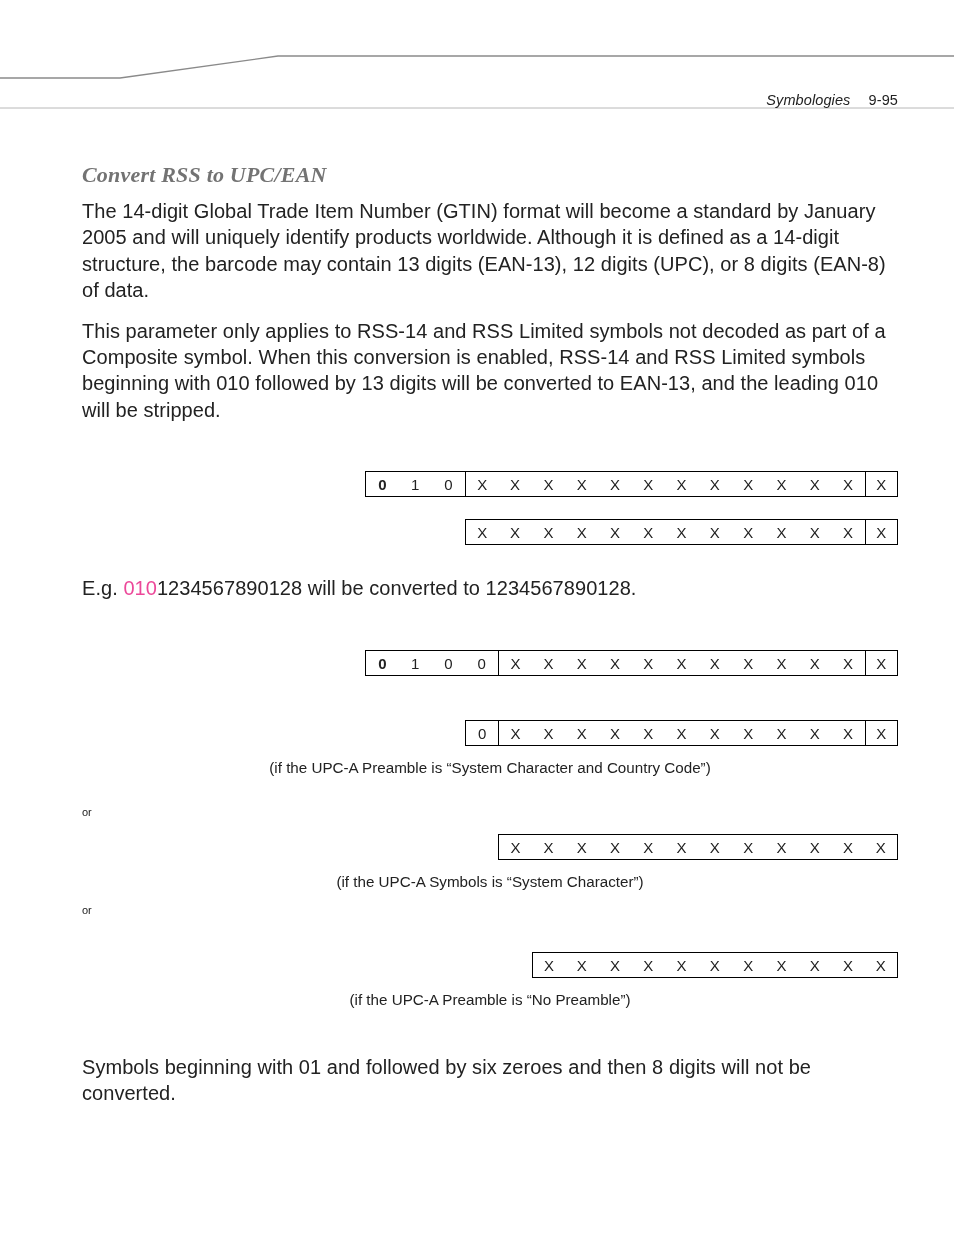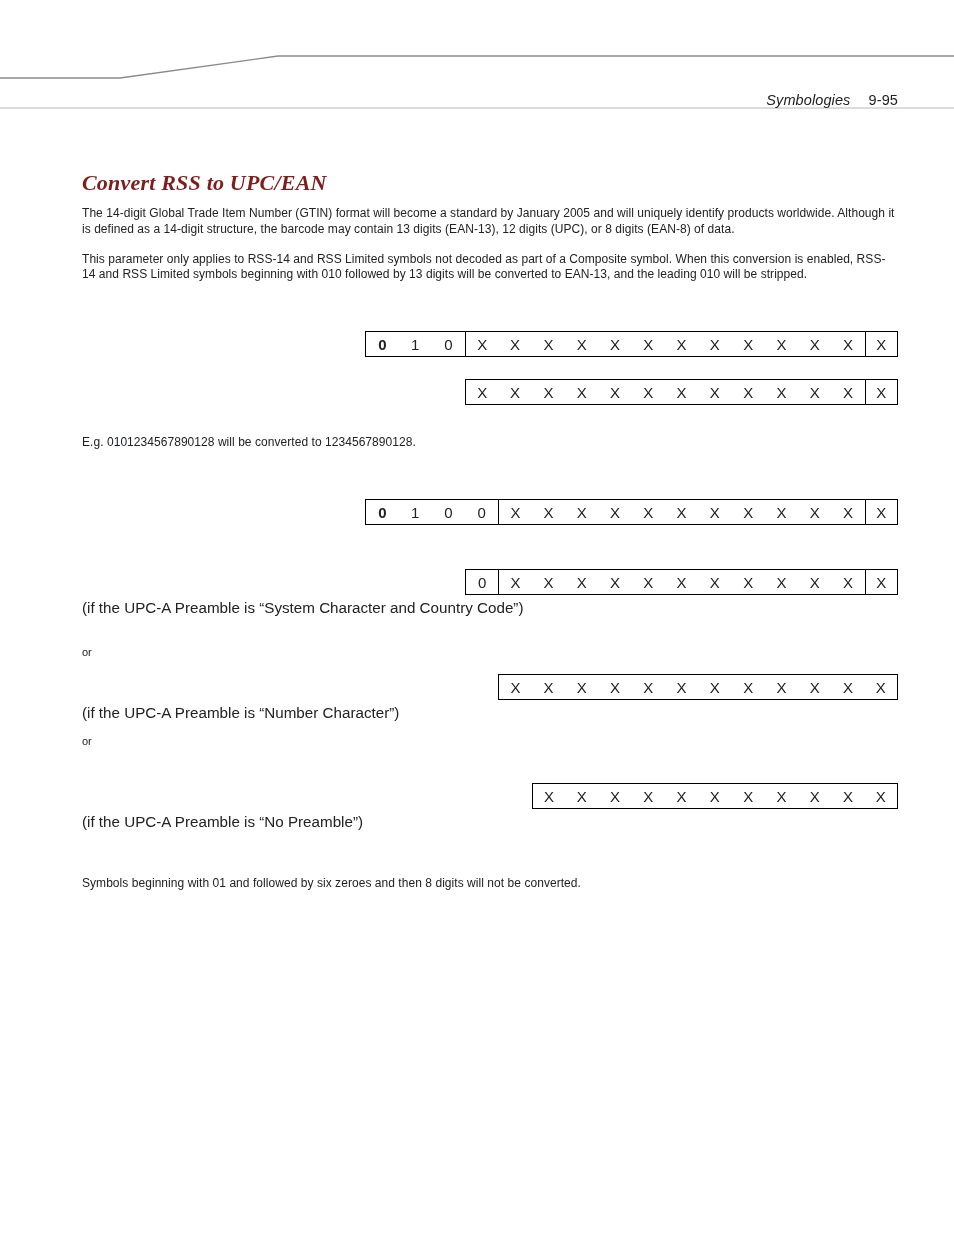--- a/index.html
+++ b/index.html
@@ -28,36 +28,36 @@
   }
   .running-head .chap { font-style: italic; }
   .running-head .pg   { font-style: normal; margin-left: 14px; }
   .content {
     position: absolute;
     left: 82px;
     right: 56px;
     top: 162px;
   }
   h2.section {
-    margin: 8px 0 10px 0;
+    margin: 0 0 10px 0;
     font-family: Georgia, "Times New Roman", serif;
     font-style: italic;
     font-weight: 700;
     font-size: 22px;
     letter-spacing: 0.2px;
-    color: #7f1d1d;
+    color: #737373;
   }
   p.body {
     margin: 0 0 14px 0;
-    font-size: 12px;
+    font-size: 20px;
     line-height: 1.32;
     font-stretch: condensed;
     letter-spacing: 0.05px;
   }
-  .blue { color: #0f172a; }
+  .blue { color: #ec4899; }
   
   .drow {
     display: flex;
     margin: 0 0 0 auto;
   }
   .drow-wrap { display:flex; justify-content:flex-end; margin: 0 0 0 0; }
   .drow .cell {
     width: 33.3px;
     height: 26px;
     line-height: 26px;
@@ -66,23 +66,23 @@
     border-top: 1px solid #000;
     border-bottom: 1px solid #000;
     box-sizing: border-box;
   }
   .drow .cell.bold { font-weight: 700; }
   .drow .sep-left  { border-left: 1px solid #000; }
   .drow .sep-right { border-right: 1px solid #000; }
   .gap { height: 22px; }
   .gap-big { height: 44px; }
   .caption-right {
-    text-align: left;
+    text-align: center;
     font-size: 15.2px;
-    margin-top: 4px;
+    margin-top: 13px;
     margin-bottom: 0;
   }
   .or {
     font-size: 11px;
     margin: 0;
   }
 </style>
 </head>
 <body>
 
@@ -214,21 +214,21 @@
           <div class="cell">X</div>
           <div class="cell">X</div>
           <div class="cell">X</div>
           <div class="cell">X</div>
           <div class="cell">X</div>
           <div class="cell">X</div>
           <div class="cell sep-right">X</div>
         </div>
     </div>
 
-    <p class="caption-right">(if the UPC-A Preamble is “Number Character”)</p>
+    <p class="caption-right">(if the UPC-A Symbols is “System Character”)</p>
 
     <div style="height:14px"></div>
     <p class="or">or</p>
     <div style="height:36px"></div>
 
     <div class="drow-wrap">
       <div class="drow">
           <div class="cell sep-left">X</div>
           <div class="cell">X</div>
           <div class="cell">X</div>

